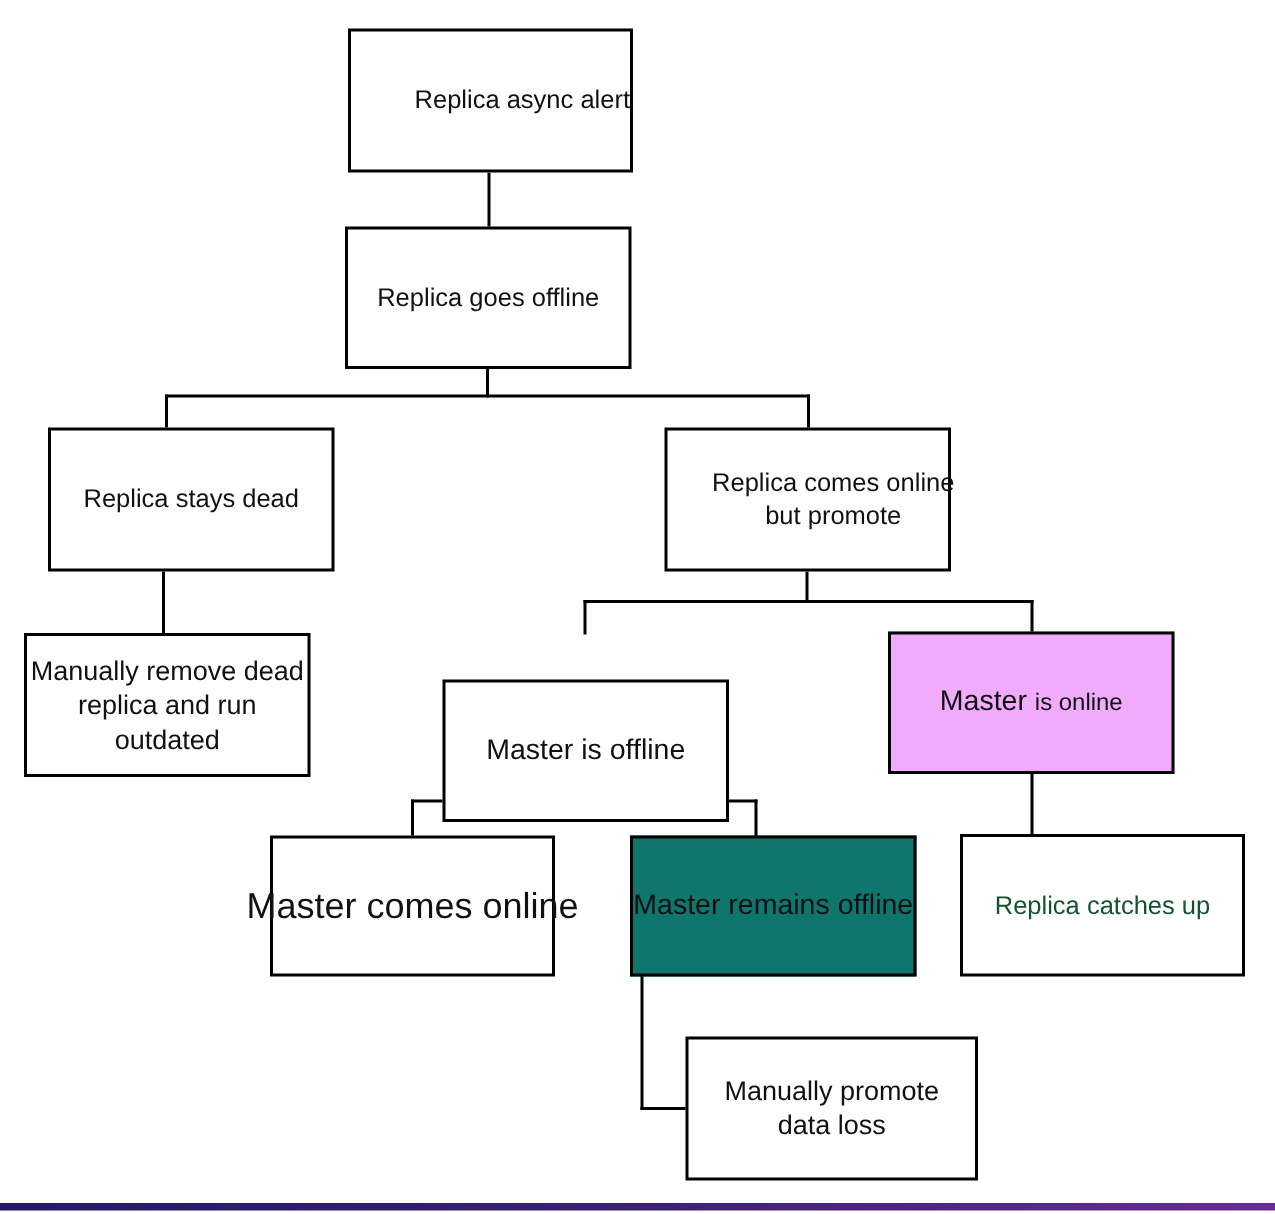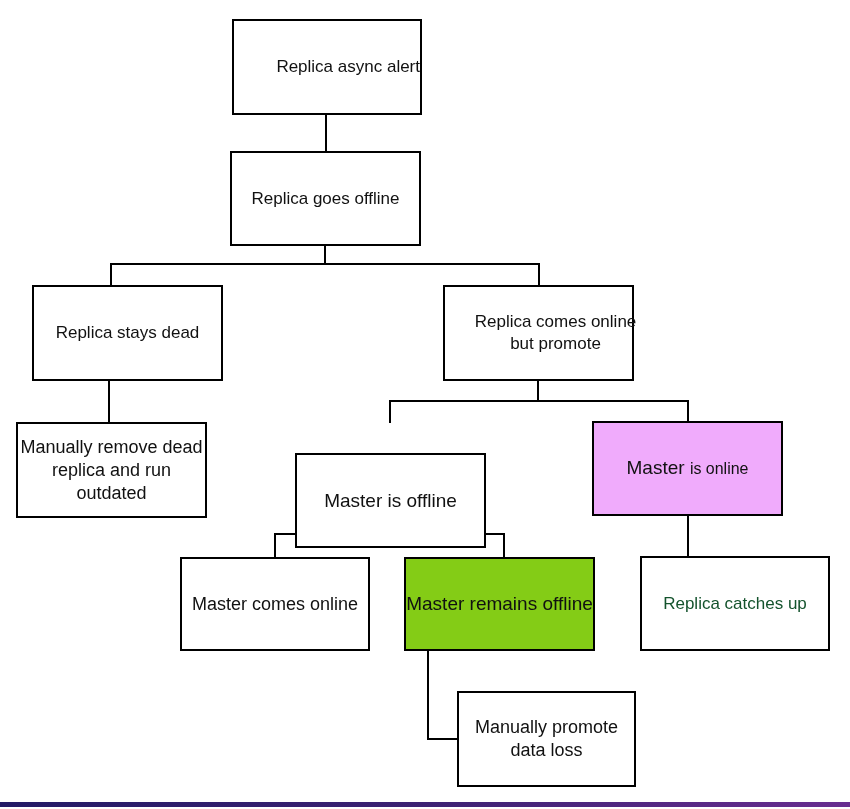--- a/index.html
+++ b/index.html
@@ -62,28 +62,28 @@
       <div class="node" style="left: 443px; top: 285px; width: 191px; height: 96px; font-size: 17px; line-height: 22px; border-color: rgb(0, 0, 0); background: rgb(255, 255, 255); color: rgb(17, 17, 17); padding-left: 34px;">
         <div class="line">Replica comes online</div>
         <div class="line">but promote</div>
       </div>
       <div class="node" style="left: 295px; top: 421px; width: 191px; height: 95px; font-size: 19px; line-height: 24px; border-color: rgb(0, 0, 0); background: rgb(255, 255, 255); color: rgb(17, 17, 17); margin-top: 32px;">
         <div class="line">Master is offline</div>
       </div>
       <div class="node" style="left: 592px; top: 421px; width: 191px; height: 95px; font-size: 19px; line-height: 24px; border-color: rgb(0, 0, 0); background: #f0abfc; color: rgb(17, 17, 17);">
         <div class="line">Master <span class="small">is online</span></div>
       </div>
-      <div class="node" style="left: 180px; top: 557px; width: 190px; height: 94px; font-size: 18px; line-height: 23px; border-color: rgb(0, 0, 0); background: rgb(255, 255, 255); color: rgb(17, 17, 17);">
+      <div class="node" style="left: 180px; top: 557px; width: 190px; height: 94px; font-size: 24px; line-height: 23px; border-color: rgb(0, 0, 0); background: rgb(255, 255, 255); color: rgb(17, 17, 17);">
         <div class="line">Master comes online</div>
       </div>
-      <div class="node" style="left: 404px; top: 557px; width: 191px; height: 94px; font-size: 19px; line-height: 24px; border-color: rgb(0, 0, 0); background: #84cc16; color: rgb(17, 17, 17);">
+      <div class="node" style="left: 420px; top: 557px; width: 191px; height: 94px; font-size: 19px; line-height: 24px; border-color: rgb(0, 0, 0); background: #0f766e; color: rgb(17, 17, 17);">
         <div class="line">Master remains offline</div>
       </div>
       <div class="node" style="left: 640px; top: 556px; width: 190px; height: 95px; font-size: 17px; line-height: 22px; border-color: rgb(0, 0, 0); background: rgb(255, 255, 255); color: #14532d;">
         <div class="line">Replica catches up</div>
       </div>
-      <div class="node" style="left: 457px; top: 691px; width: 179px; height: 96px; font-size: 18px; line-height: 23px; border-color: rgb(0, 0, 0); background: rgb(255, 255, 255); color: rgb(17, 17, 17); align-items: center;">
+      <div class="node" style="left: 457px; top: 691px; width: 195px; height: 96px; font-size: 18px; line-height: 23px; border-color: rgb(0, 0, 0); background: rgb(255, 255, 255); color: rgb(17, 17, 17); align-items: center;">
         <div class="line">Manually promote</div>
         <div class="line">data loss</div>
       </div>
     </div>
   <div id="footer-bar" class="footer-bar" style="background: linear-gradient(90deg, rgb(35, 26, 102) 0%, rgb(60, 33, 115) 50%, rgb(104, 45, 144) 100%);"></div>
 </div>
 
 </body></html>

